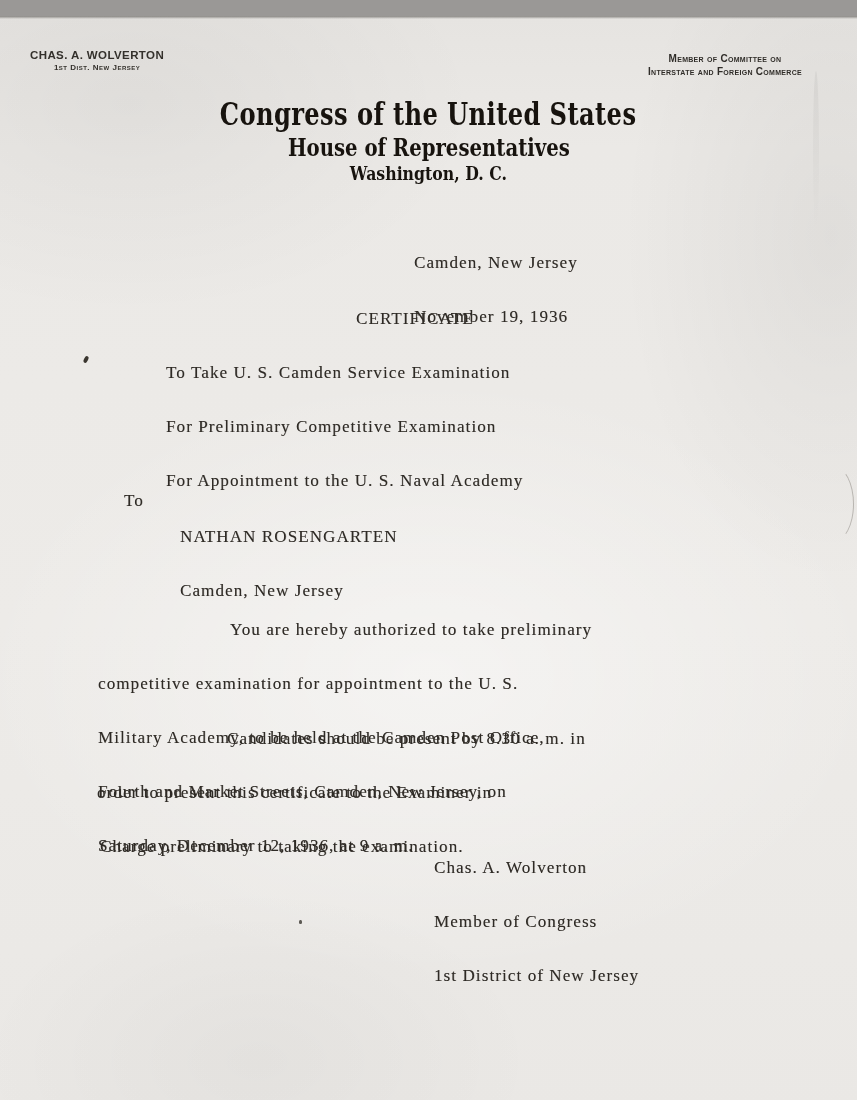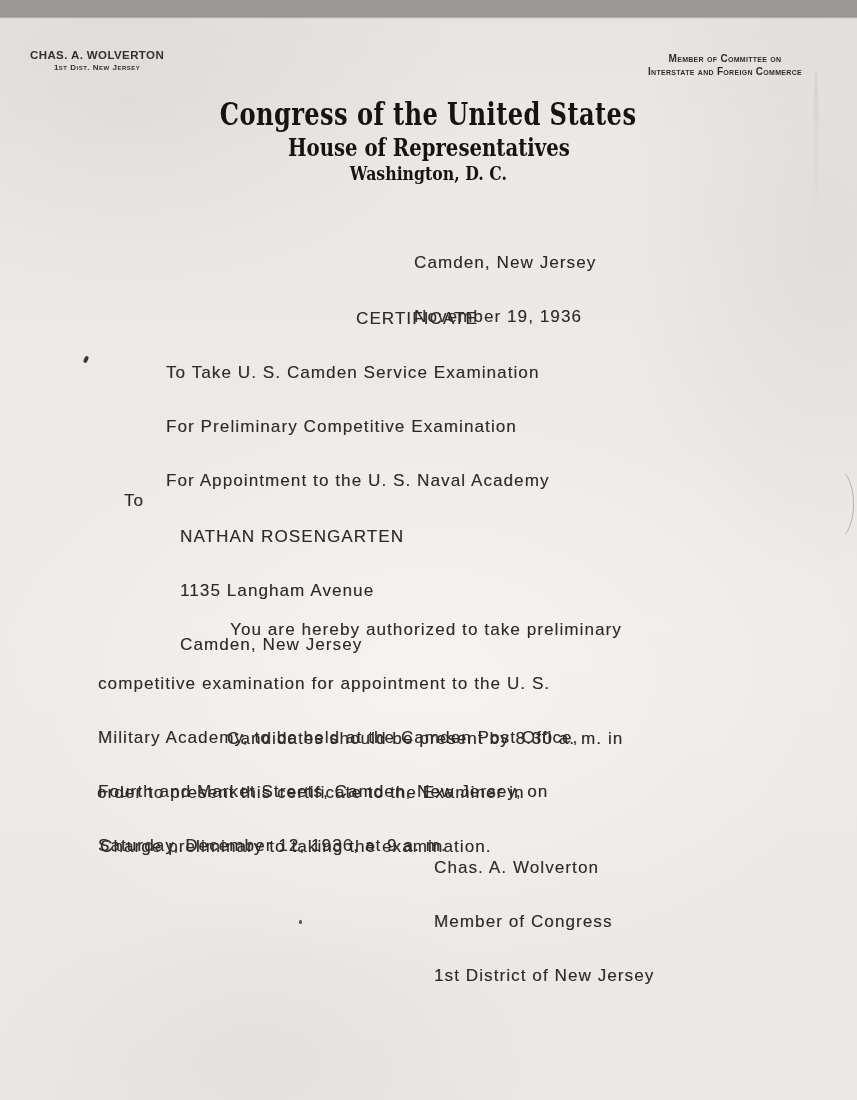--- a/index.html
+++ b/index.html
@@ -40,21 +40,21 @@
   .mh1{top:80px;}
   .mh1 span{font-size:31px;transform:scaleX(.78);letter-spacing:.5px;}
   .mh2{top:117px;}
   .mh2 span{font-size:24px;transform:scaleX(.82);}
   .mh3{top:147px;}
   .mh3 span{font-size:18.5px;transform:scaleX(.85);}
 
   
   .tw{
     position:absolute;
-    font-family:Liberation Sans, sans-serif;
+    font-family:Liberation Serif, serif;
     font-size:17px;letter-spacing:1.1px;line-height:18px;
     color:#2e2a25;white-space:pre;
     text-shadow:.4px .4px 0 rgba(46,42,37,.35);
   }
   .dateline{left:414px;top:202px;}
   .cert-title{left:356px;top:294px;}
   .cert-lines{left:166px;top:312px;}
   .addr-label{left:124px;top:476px;}
   .addr-block{left:180px;top:476px;}
   .para1{left:98px;top:569px;}
@@ -103,21 +103,20 @@
   <div class="tw cert-title">CERTIFICATE</div>
   <div class="tw cert-lines">
     <div>To Take U. S. Camden Service Examination</div>
     <div>For Preliminary Competitive Examination</div>
     <div>For Appointment to the U. S. Naval Academy</div>
   </div>
 
   <div class="tw addr-label">To</div>
   <div class="tw addr-block">
     <div>NATHAN ROSENGARTEN</div>
-    <div>1135 Langham Avenue</div>
     <div>Camden, New Jersey</div>
   </div>
 
   <div class="tw para1">
     <div class="i">You are hereby authorized to take preliminary</div>
     <div>competitive examination for appointment to the U. S.</div>
     <div>Military Academy, to be held at the Camden Post Office,</div>
     <div>Fourth and Market Streets, Camden, New Jersey, on</div>
     <div>Saturday, December 12, 1936, at 9 a. m.</div>
   </div>

